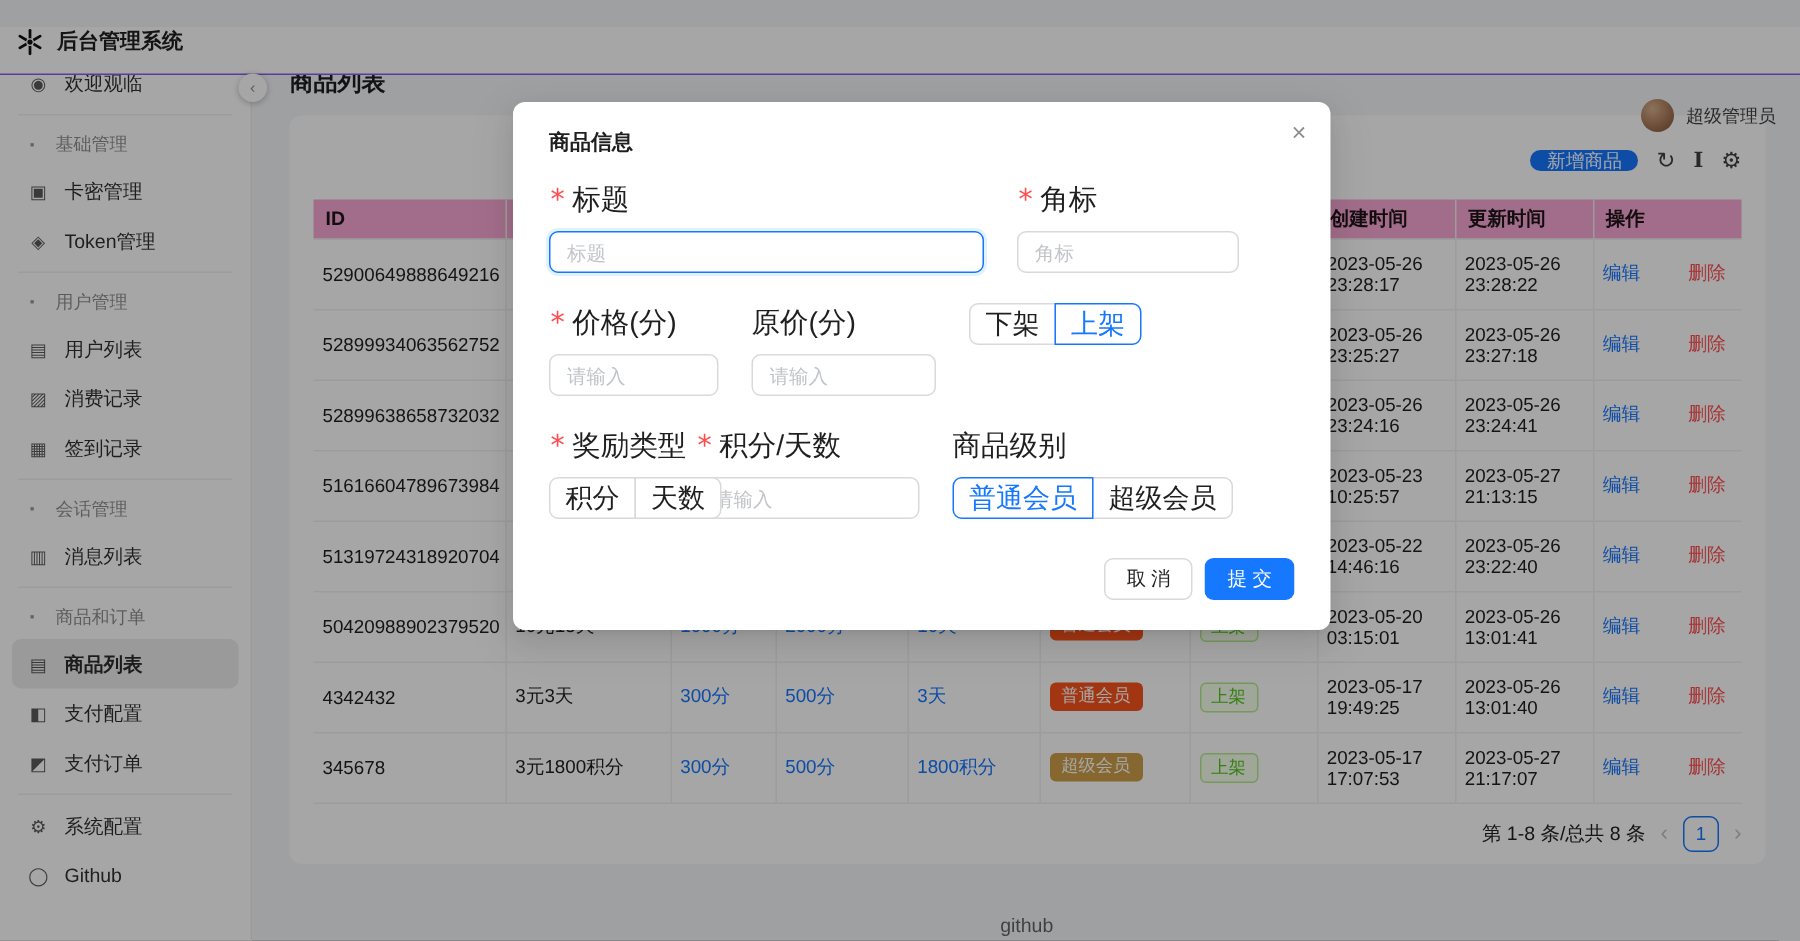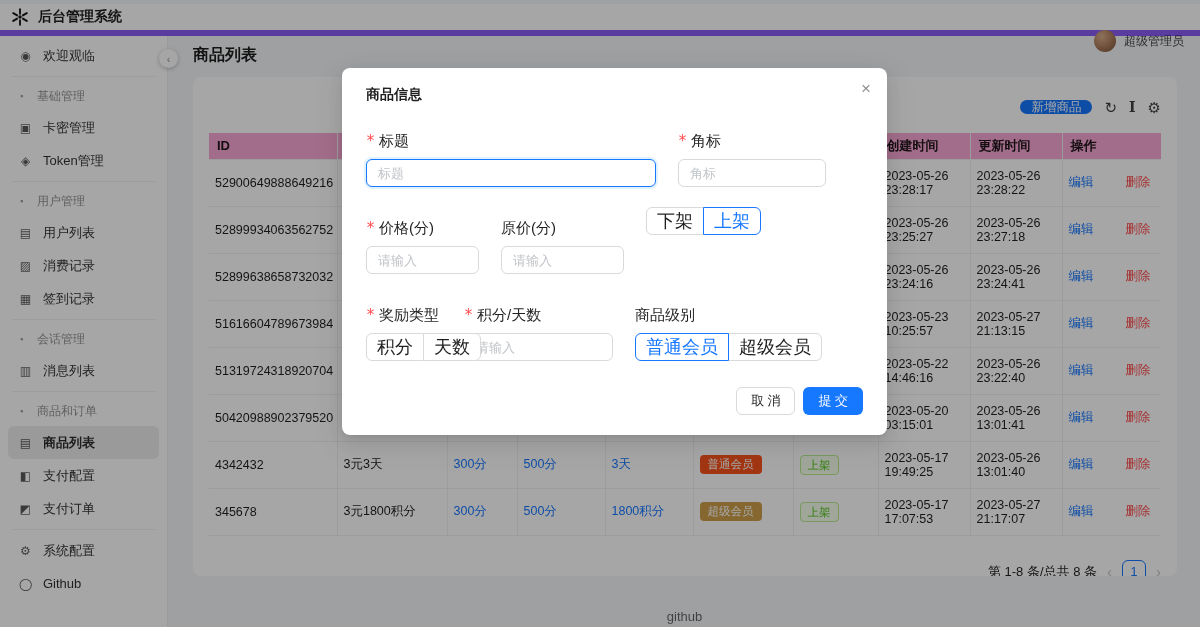--- a/index.html
+++ b/index.html
@@ -1,21 +1,21 @@
 <!DOCTYPE html>
 <html><head>
 <meta charset="utf-8">
 <style>
   * { box-sizing: border-box; margin: 0; padding: 0; }
   body { font-family: "Liberation Sans", "DejaVu Sans", sans-serif; background:#333; }
   .screen { position:relative; width:1200px; height:627px; overflow:hidden; background:#f5f6f8; }
 
   
-  .topbar { position:absolute; top:4px; left:0; right:0; height:32px; background:#fff;
-            border-bottom:6px solid #8b5cf6; display:flex; align-items:center;
+  .topbar { position:absolute; top:18px; left:0; right:0; height:32px; background:#fff;
+            border-bottom:1px solid #8b5cf6; display:flex; align-items:flex-start;
             justify-content:space-between; padding:0 16px 0 10px; z-index:5; }
   .brand { display:flex; align-items:center; gap:8px; font-size:14px; font-weight:700; color:rgba(0,0,0,0.88); }
   .user  { display:flex; align-items:center; gap:8px; font-size:12px; color:rgba(0,0,0,0.75); cursor:pointer;margin-top:48px; }
   .avatar { width:22px; height:22px; border-radius:50%;
             background: radial-gradient(circle at 35% 30%, #d9b08c 0%, #a8795a 55%, #7a5236 100%); }
 
   
   .sidebar { position:absolute; top:33px; left:0; bottom:0; width:168px; background:#fff;
              border-right:1px solid #eee; padding:6px 8px; overflow:hidden; z-index:4; }
   .sb-item { height:33px; display:flex; align-items:center; gap:10px; padding:0 10px;
@@ -51,39 +51,39 @@
   thead th { background:#f9a8d4; font-weight:700; text-align:left; height:26px; padding:2px 8px;
              font-size:13px; border-bottom:1px solid #f0f0f0; }
   tbody td { height:47px; padding:4px 6px; border-bottom:1px solid #f0f0f0; overflow:hidden; }
   th + th, td + td { border-left:1px solid #f0f0f0; }
   a { color:#1677ff; text-decoration:none; cursor:pointer; }
   .op-del { color:#ff4d4f; margin-left:32px; }
   .tag-solid { display:inline-block; padding:1px 8px; border-radius:4px; color:#fff; font-size:11.5px; line-height:17px; }
   .tag-green { display:inline-block; padding:0 7px; border-radius:4px; font-size:11.5px; line-height:18px;
                color:#52c41a; background:#f6ffed; border:1px solid #b7eb8f; }
 
-  .pagination { display:flex; justify-content:flex-end; align-items:center; gap:10px; margin-top:24px;
+  .pagination { display:flex; justify-content:flex-end; align-items:center; gap:10px; margin-top:8px;
                 font-size:13px; color:rgba(0,0,0,0.88); }
   .pg-arrow { color:rgba(0,0,0,0.25); font-size:15px; cursor:pointer; }
   .pg-page { width:24px; height:24px; border:1px solid #1677ff; border-radius:6px; color:#1677ff;
              display:flex; align-items:center; justify-content:center; font-size:12.5px; cursor:pointer; }
   .page-footer { position:absolute; bottom:3px; left:0; right:0; text-align:center; font-size:13px; color:rgba(0,0,0,0.6); }
 
   
   .mask { position:absolute; inset:0; background:rgba(0,0,0,0.35); z-index:10; }
   .modal { position:absolute; left:342px; top:68px; width:545px; background:#fff; border-radius:8px; z-index:11;
            padding:18px 24px 20px; box-shadow:0 6px 16px rgba(0,0,0,0.08), 0 3px 6px -4px rgba(0,0,0,0.12),
            0 9px 28px 8px rgba(0,0,0,0.05); }
   .modal-title { font-size:14px; font-weight:700; color:rgba(0,0,0,0.88); margin-bottom:16px; }
   .modal-close { position:absolute; top:12px; right:16px; font-size:17px; color:rgba(0,0,0,0.45); cursor:pointer; line-height:1; }
   .frow { display:grid; column-gap:22px; margin-bottom:20px; }
   .frow1 { grid-template-columns:290px 148px; }
   .frow2 { grid-template-columns:113px 123px auto; }
   .frow3 { grid-template-columns:76px 149px auto; }
-  .f-label { display:block; font-size:15px; color:rgba(0,0,0,0.88); margin-bottom:8px; white-space:nowrap;margin-top:12px; }
+  .f-label { display:block; font-size:19px; color:rgba(0,0,0,0.88); margin-bottom:8px; white-space:nowrap; }
   .star { color:#ff4d4f; margin-right:4px; font-family:"DejaVu Sans Mono", monospace; }
   .inp { width:100%; height:28px; border:1px solid #d9d9d9; border-radius:6px; padding:0 11px;
          font-size:13px; color:rgba(0,0,0,0.88); outline:none; background:#fff;
          font-family:"Liberation Sans","DejaVu Sans",sans-serif; }
   .inp::placeholder { color:#c1c4c8; }
   .inp.focus { border-color:#1677ff; box-shadow:0 0 0 2px rgba(5,145,255,0.12); }
   .rgroup { display:inline-flex; }
   .rbtn { height:28px; line-height:26px; padding:0 10px; border:1px solid #d9d9d9; background:#fff;
           font-size:18px; color:rgba(0,0,0,0.88); margin-left:-1px; cursor:pointer; position:relative; white-space:nowrap; }
   .rbtn:first-child { border-radius:6px 0 0 6px; margin-left:0; }

